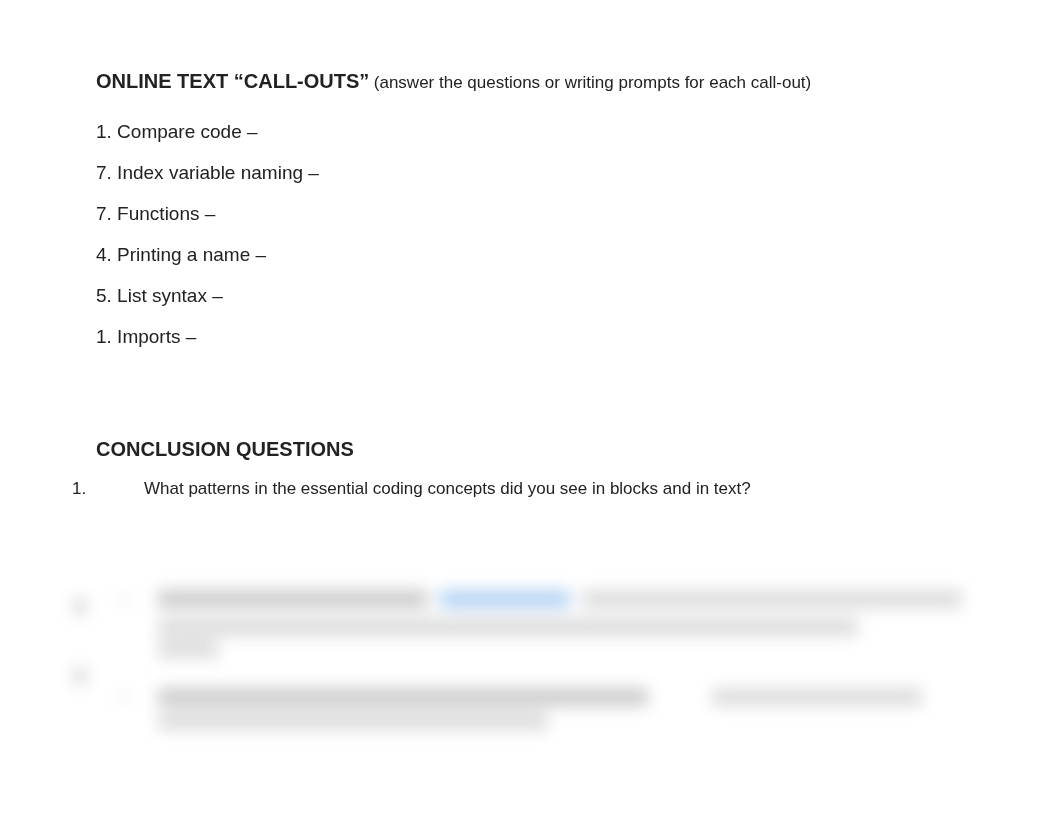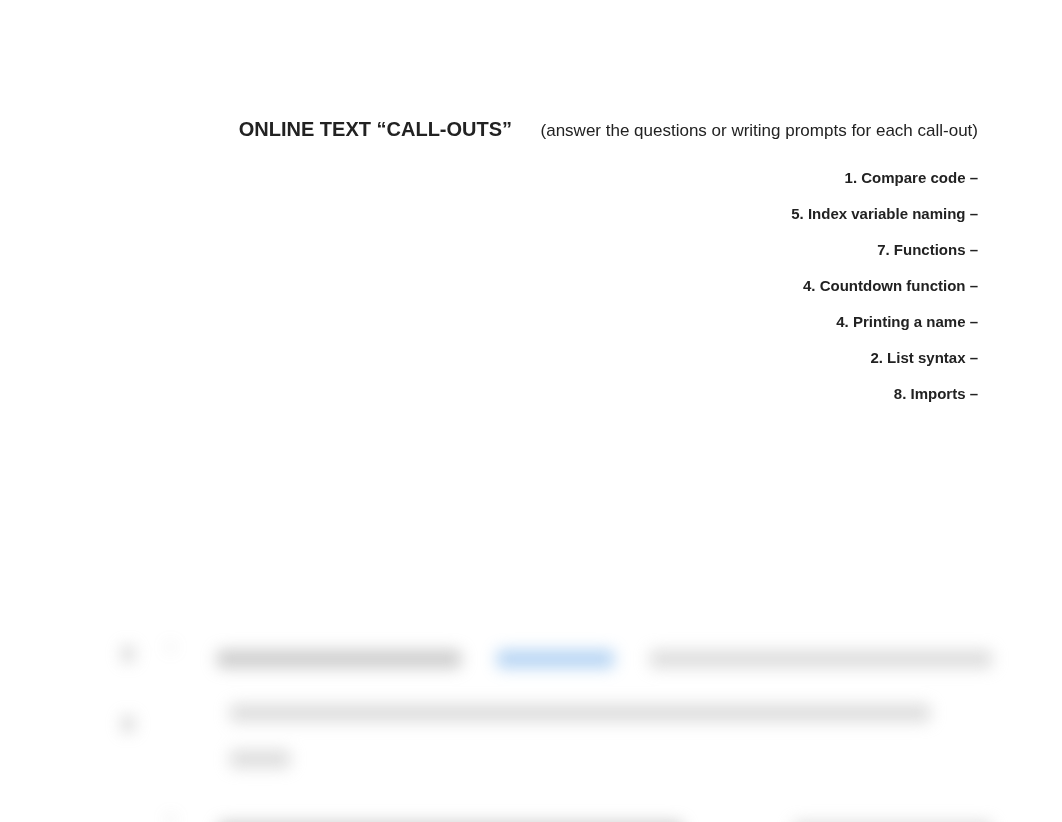--- a/index.html
+++ b/index.html
@@ -1,19 +1,18 @@
 <!DOCTYPE html>
 <html><head>
   <meta charset="utf-8">
   <style>
     * {
-      margin: 12px;
+      margin: 0;
       padding: 0;
       box-sizing: border-box;
-      text-align: right;
     }
     body {
       font-family: Arial, Helvetica, sans-serif;
       background: #ffffff;
       width: 1062px;
       height: 822px;
       position: relative;
       color: #222;
     }
     .content {
@@ -29,23 +28,23 @@
     }
     .section-subtitle {
       font-size: 17px;
       font-weight: normal;
       display: inline;
     }
     .callout-list {
       margin-top: 28px;
     }
     .callout-item {
-      font-size: 15px;
+      font-size: 19px;
       margin-bottom: 19px;
-      font-weight: bold;
+      font-weight: normal;
     }
     .conclusion-section {
       margin-top: 90px;
     }
     .conclusion-title {
       font-size: 20px;
       font-weight: bold;
     }
     .conclusion-list {
       margin-top: 18px;
@@ -122,28 +121,36 @@
 <body>
 
 <div class="content">
   <div>
     <span class="section-title">ONLINE TEXT “CALL-OUTS”</span>
     <span class="section-subtitle"> (answer the questions or writing prompts for each call-out)</span>
   </div>
 
   <div class="callout-list">
     <div class="callout-item">1. Compare code –</div>
-    <div class="callout-item">5. Index variable naming –</div>
+    <div class="callout-item">7. Index variable naming –</div>
     <div class="callout-item">7. Functions –</div>
-    <div class="callout-item">4. Countdown function –</div>
     <div class="callout-item">4. Printing a name –</div>
-    <div class="callout-item">2. List syntax –</div>
-    <div class="callout-item">8. Imports –</div>
+    <div class="callout-item">5. List syntax –</div>
+    <div class="callout-item">1. Imports –</div>
   </div>
 
+  <div class="conclusion-section">
+    <div class="conclusion-title">CONCLUSION QUESTIONS</div>
+    <div class="conclusion-list">
+      <div class="conclusion-item">
+        <span class="conclusion-number">1.</span>
+        <span class="conclusion-text">What patterns in the essential coding concepts did you see in blocks and in text?</span>
+      </div>
+    </div>
+  </div>
 </div>
 
 <div class="blurred-area">
   <div class="blur-num" style="top:8px;"></div>
   <div class="blur-row1">
     <div class="blur-bullet"></div>
     <div class="blur-seg blur-dark" style="width:270px;"></div>
     <div class="blur-seg blur-blue" style="width:130px;"></div>
     <div class="blur-seg blur-light" style="width:380px;"></div>
   </div>

